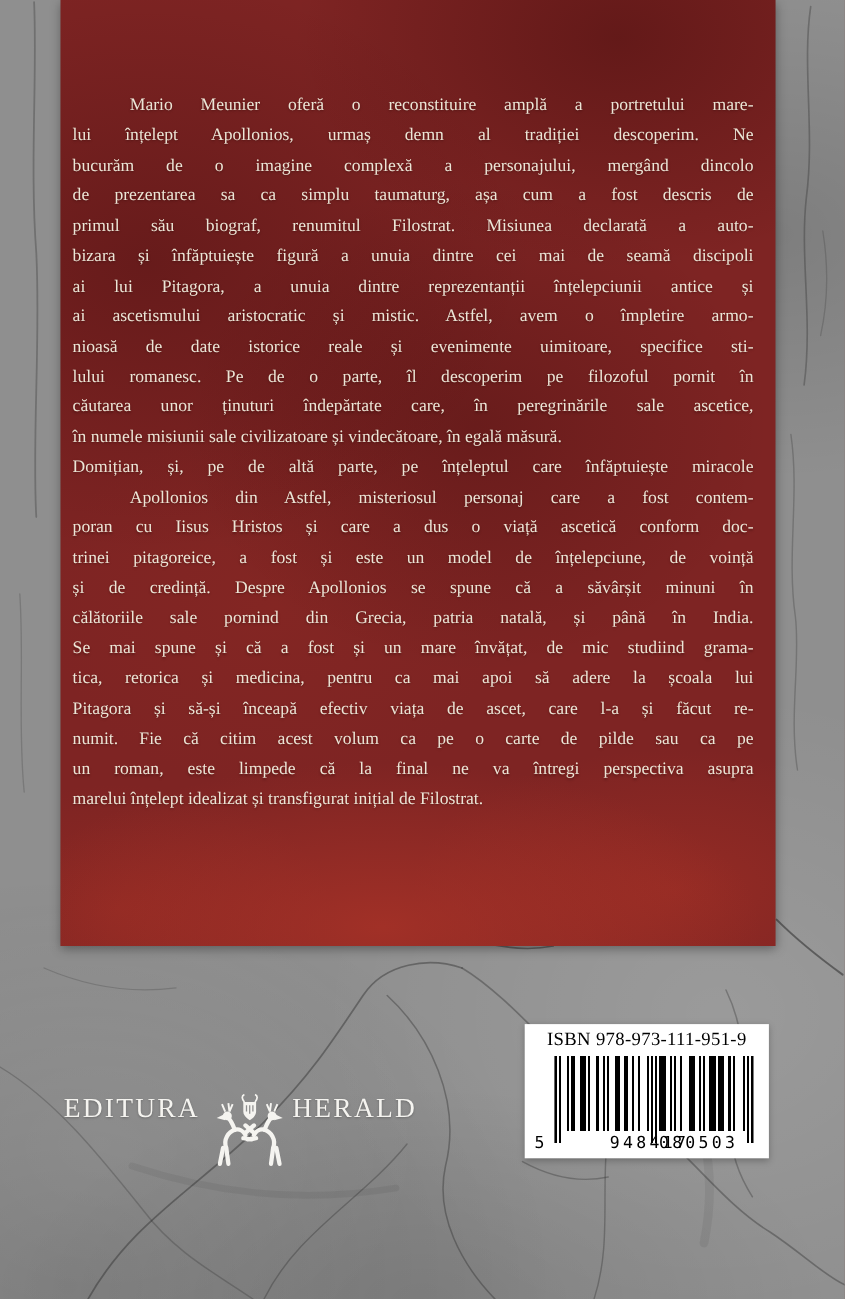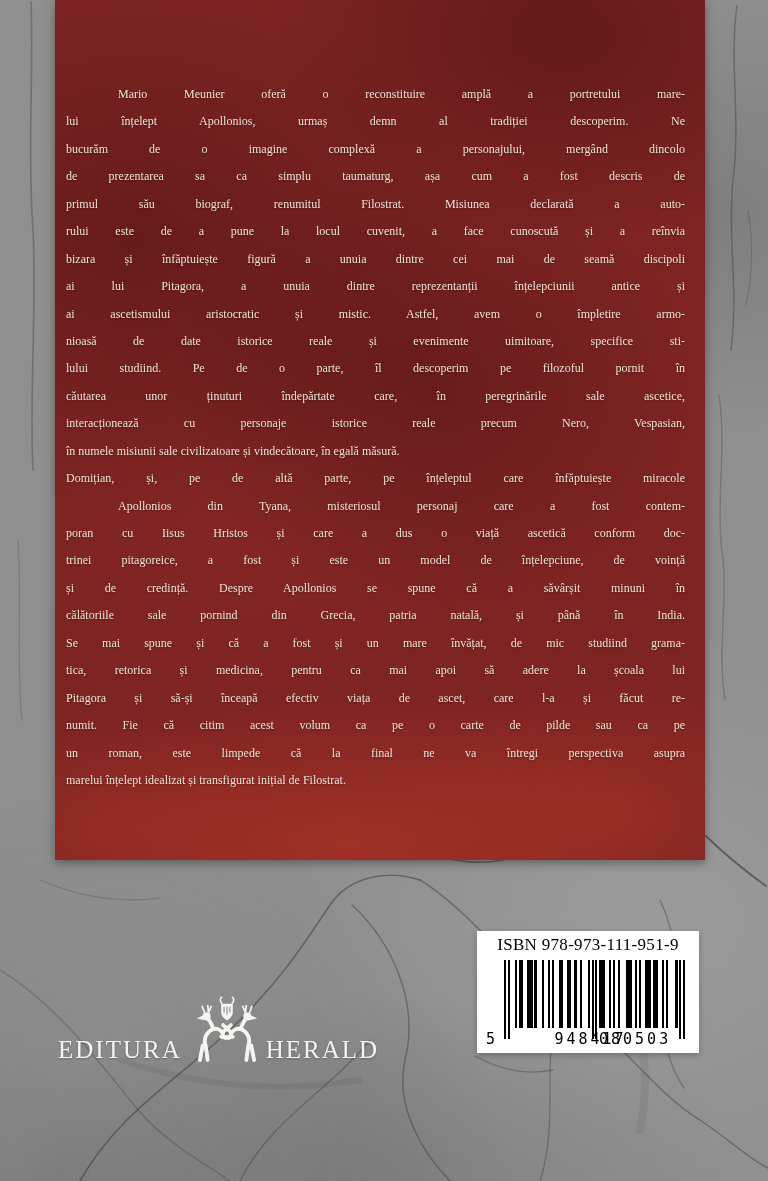--- a/index.html
+++ b/index.html
@@ -35,34 +35,34 @@
       radial-gradient(320px 170px at 86% 94%, rgba(175,52,38,.45), transparent 75%),
       radial-gradient(260px 150px at 8% 96%,  rgba(165,48,36,.40), transparent 75%),
       var(--panel-red,#7e2423);
     box-shadow:0 3px 9px rgba(0,0,0,.35);
   }
   .textblock{
     position:absolute;left:11px;right:20px;top:87px;z-index:3;
   }
   .line{
     height:27.45px;
-    font-size:12px;
+    font-size:16px;
     color:var(--body-text,#ece5d6);
     text-align:justify;
     text-align-last:justify;
     text-shadow:0 1px 2px rgba(30,0,0,.35);
     white-space:normal;
   }
   .line.first{text-indent:52px;}
   .line.lastline{text-align-last:left;}
 
   
   .logo{
     position:absolute;left:58px;top:994px;height:70px;z-index:2;
-    display:flex;align-items:flex-end;
+    display:flex;align-items:flex-start;
   }
   .logoword{
     font-size:25px;letter-spacing:2px;
     color:var(--logo-white,#f5f4f0);
     text-shadow:0 1px 2px rgba(0,0,0,.25);
   }
   .emblem{width:62px;height:68px;margin:0 8px 0 14px;display:block;}
 
   
   .isbnbox{
@@ -114,33 +114,31 @@
   </svg>
 
   <div class="panel">
     <div class="textblock">
       <div class="para">
           <div class="line first">Mario Meunier oferă o reconstituire amplă a portretului mare-</div>
           <div class="line">lui înțelept Apollonios, urmaș demn al tradiției descoperim. Ne</div>
           <div class="line">bucurăm de o imagine complexă a personajului, mergând dincolo</div>
           <div class="line">de prezentarea sa ca simplu taumaturg, așa cum a fost descris de</div>
           <div class="line">primul său biograf, renumitul Filostrat. Misiunea declarată a auto-</div>
-          <div class="line">rului este de a pune la locul cuvenit, a face cunoscută și a reînvia</div>
           <div class="line">bizara și înfăptuiește figură a unuia dintre cei mai de seamă discipoli</div>
           <div class="line">ai lui Pitagora, a unuia dintre reprezentanții înțelepciunii antice și</div>
           <div class="line">ai ascetismului aristocratic și mistic. Astfel, avem o împletire armo-</div>
           <div class="line">nioasă de date istorice reale și evenimente uimitoare, specifice sti-</div>
-          <div class="line">lului studiind. Pe de o parte, îl descoperim pe filozoful pornit în</div>
+          <div class="line">lului romanesc. Pe de o parte, îl descoperim pe filozoful pornit în</div>
           <div class="line">căutarea unor ținuturi îndepărtate care, în peregrinările sale ascetice,</div>
-          <div class="line">interacționează cu personaje istorice reale precum Nero, Vespasian,</div>
           <div class="line lastline">în numele misiunii sale civilizatoare și vindecătoare, în egală măsură.</div>
           <div class="line">Domițian, și, pe de altă parte, pe înțeleptul care înfăptuiește miracole</div>
         </div>
       <div class="para">
-          <div class="line first">Apollonios din Tyana, misteriosul personaj care a fost contem-</div>
+          <div class="line first">Apollonios din Astfel, misteriosul personaj care a fost contem-</div>
           <div class="line">poran cu Iisus Hristos și care a dus o viață ascetică conform doc-</div>
           <div class="line">trinei pitagoreice, a fost și este un model de înțelepciune, de voință</div>
           <div class="line">și de credință. Despre Apollonios se spune că a săvârșit minuni în</div>
           <div class="line">călătoriile sale pornind din Grecia, patria natală, și până în India.</div>
           <div class="line">Se mai spune și că a fost și un mare învățat, de mic studiind grama-</div>
           <div class="line">tica, retorica și medicina, pentru ca mai apoi să adere la școala lui</div>
           <div class="line">Pitagora și să-și înceapă efectiv viața de ascet, care l-a și făcut re-</div>
           <div class="line">numit. Fie că citim acest volum ca pe o carte de pilde sau ca pe</div>
           <div class="line">un roman, este limpede că la final ne va întregi perspectiva asupra</div>
           <div class="line lastline">marelui înțelept idealizat și transfigurat inițial de Filostrat.</div>

